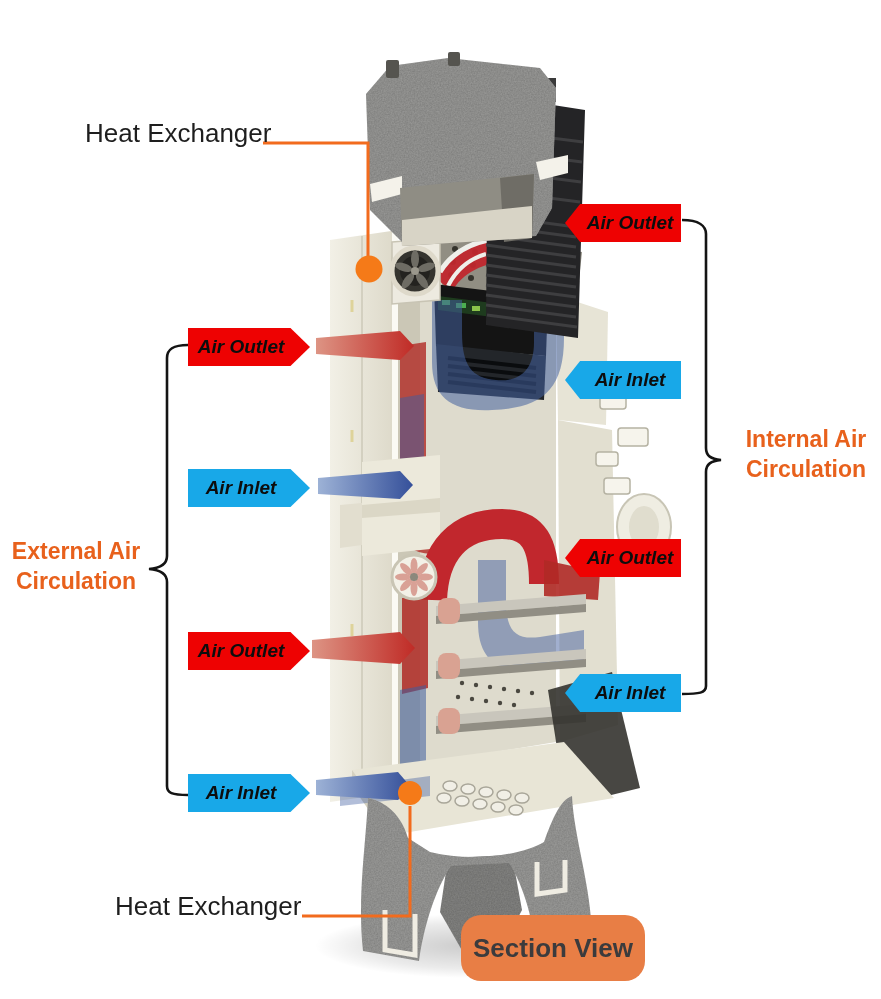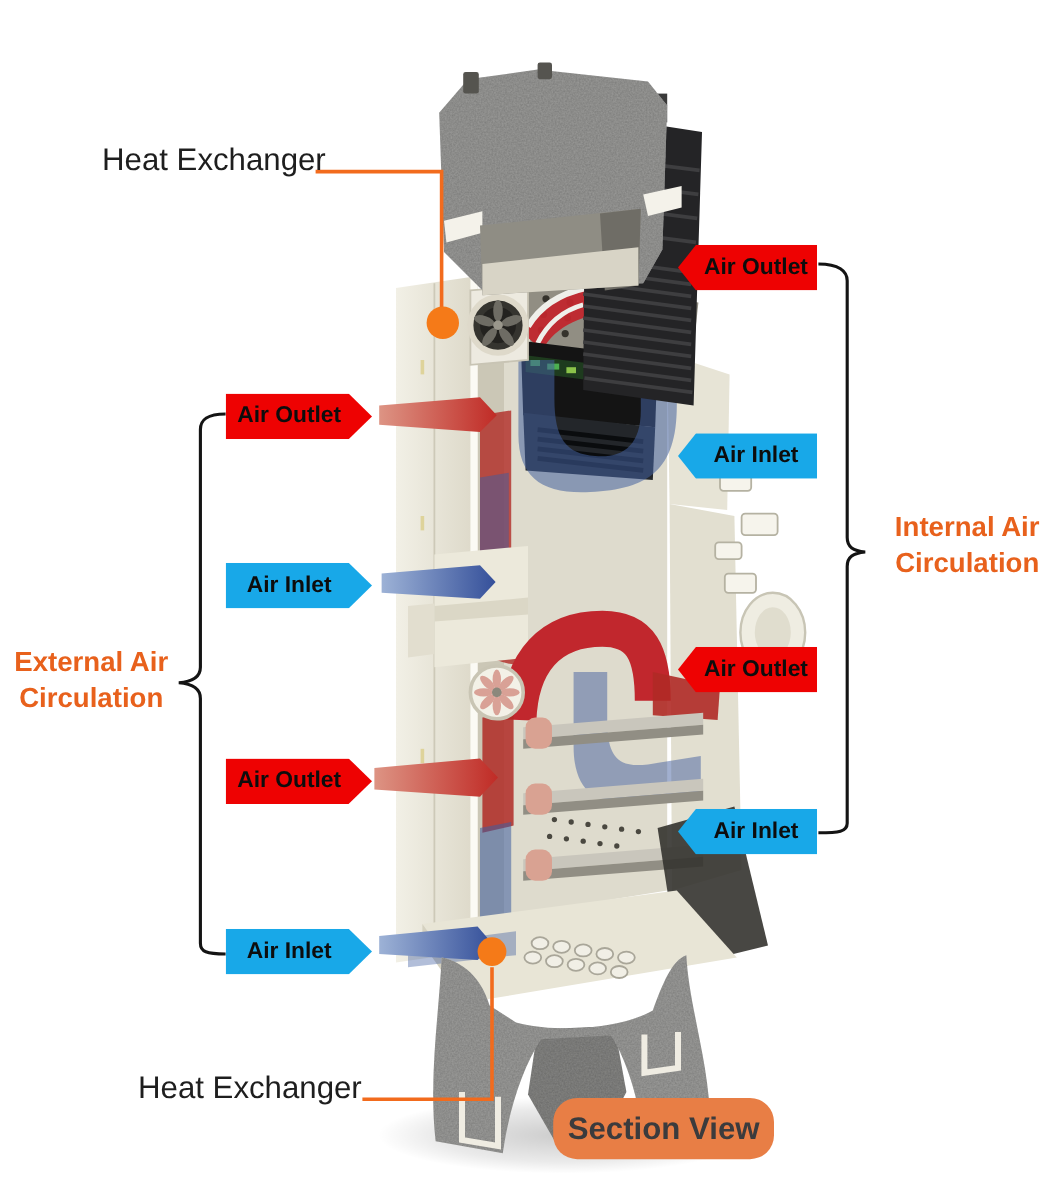--- a/index.html
+++ b/index.html
@@ -1,38 +1,38 @@
 <!DOCTYPE html>
 <html style="--outlet-red: #EE0202; --inlet-blue: #18A8E8; --accent-orange: #E8611C; --dot-orange: #F57A18; --line-orange: #F26B1D; --button-orange: #E87E45; --button-text: #3B3B3D; --bracket-black: #141414; --label-text: #0D0D0D; --body-text: #1E1E1E;"><head>
 <meta charset="utf-8">
 <style>
   html,body{margin:0;padding:0;background:#ffffff;}
   .stage{position:relative;width:881px;height:999px;margin:0 auto;background:#ffffff;overflow:hidden;
          font-family:"Liberation Sans",sans-serif;}
   .scene{position:absolute;left:0;top:0;width:881px;height:999px;}
 
   .flow{position:absolute;height:38px;display:flex;align-items:center;justify-content:center;
-        font-weight:bold;font-size:19px;color:var(--label-text,#0d0d0d);letter-spacing:0;}
+        font-weight:bold;font-size:19px;color:var(--label-text,#0d0d0d);letter-spacing:0;font-style:italic;}
   .point-right{width:122px;padding-right:16px;box-sizing:border-box;
         clip-path:polygon(0 0,84% 0,100% 50%,84% 100%,0 100%);}
   .point-left{width:116px;padding-left:14px;box-sizing:border-box;
         clip-path:polygon(13% 0,100% 0,100% 100%,13% 100%,0 50%);}
   .outlet{background:var(--outlet-red,#ee0202);}
   .inlet{background:var(--inlet-blue,#18a8e8);}
 
   .hx{position:absolute;font-size:26px;line-height:1.32;color:var(--body-text,#1e1e1e);}
   .hx-top{left:85px;top:116px;}
   .hx-bottom{left:115px;top:889px;}
 
   .circ{position:absolute;width:160px;text-align:center;font-weight:bold;font-size:23px;
         line-height:1.32;color:var(--accent-orange,#e8611c);}
   .circ-ext{left:-4px;top:536px;}
   .circ-int{left:726px;top:424px;}
 
-  .section-btn{position:absolute;left:461px;top:915px;width:184px;height:51px;border-radius:20px;
+  .section-btn{position:absolute;left:461px;top:915px;width:184px;height:66px;border-radius:20px;
         background:var(--button-orange,#e87e45);color:var(--button-text,#3b3b3d);
         display:flex;align-items:center;justify-content:center;
         font-weight:bold;font-size:26px;cursor:pointer;}
 </style>
 </head>
 <body>
 
 <div class="stage">
 
   <svg class="scene" viewBox="0 0 881 999">

